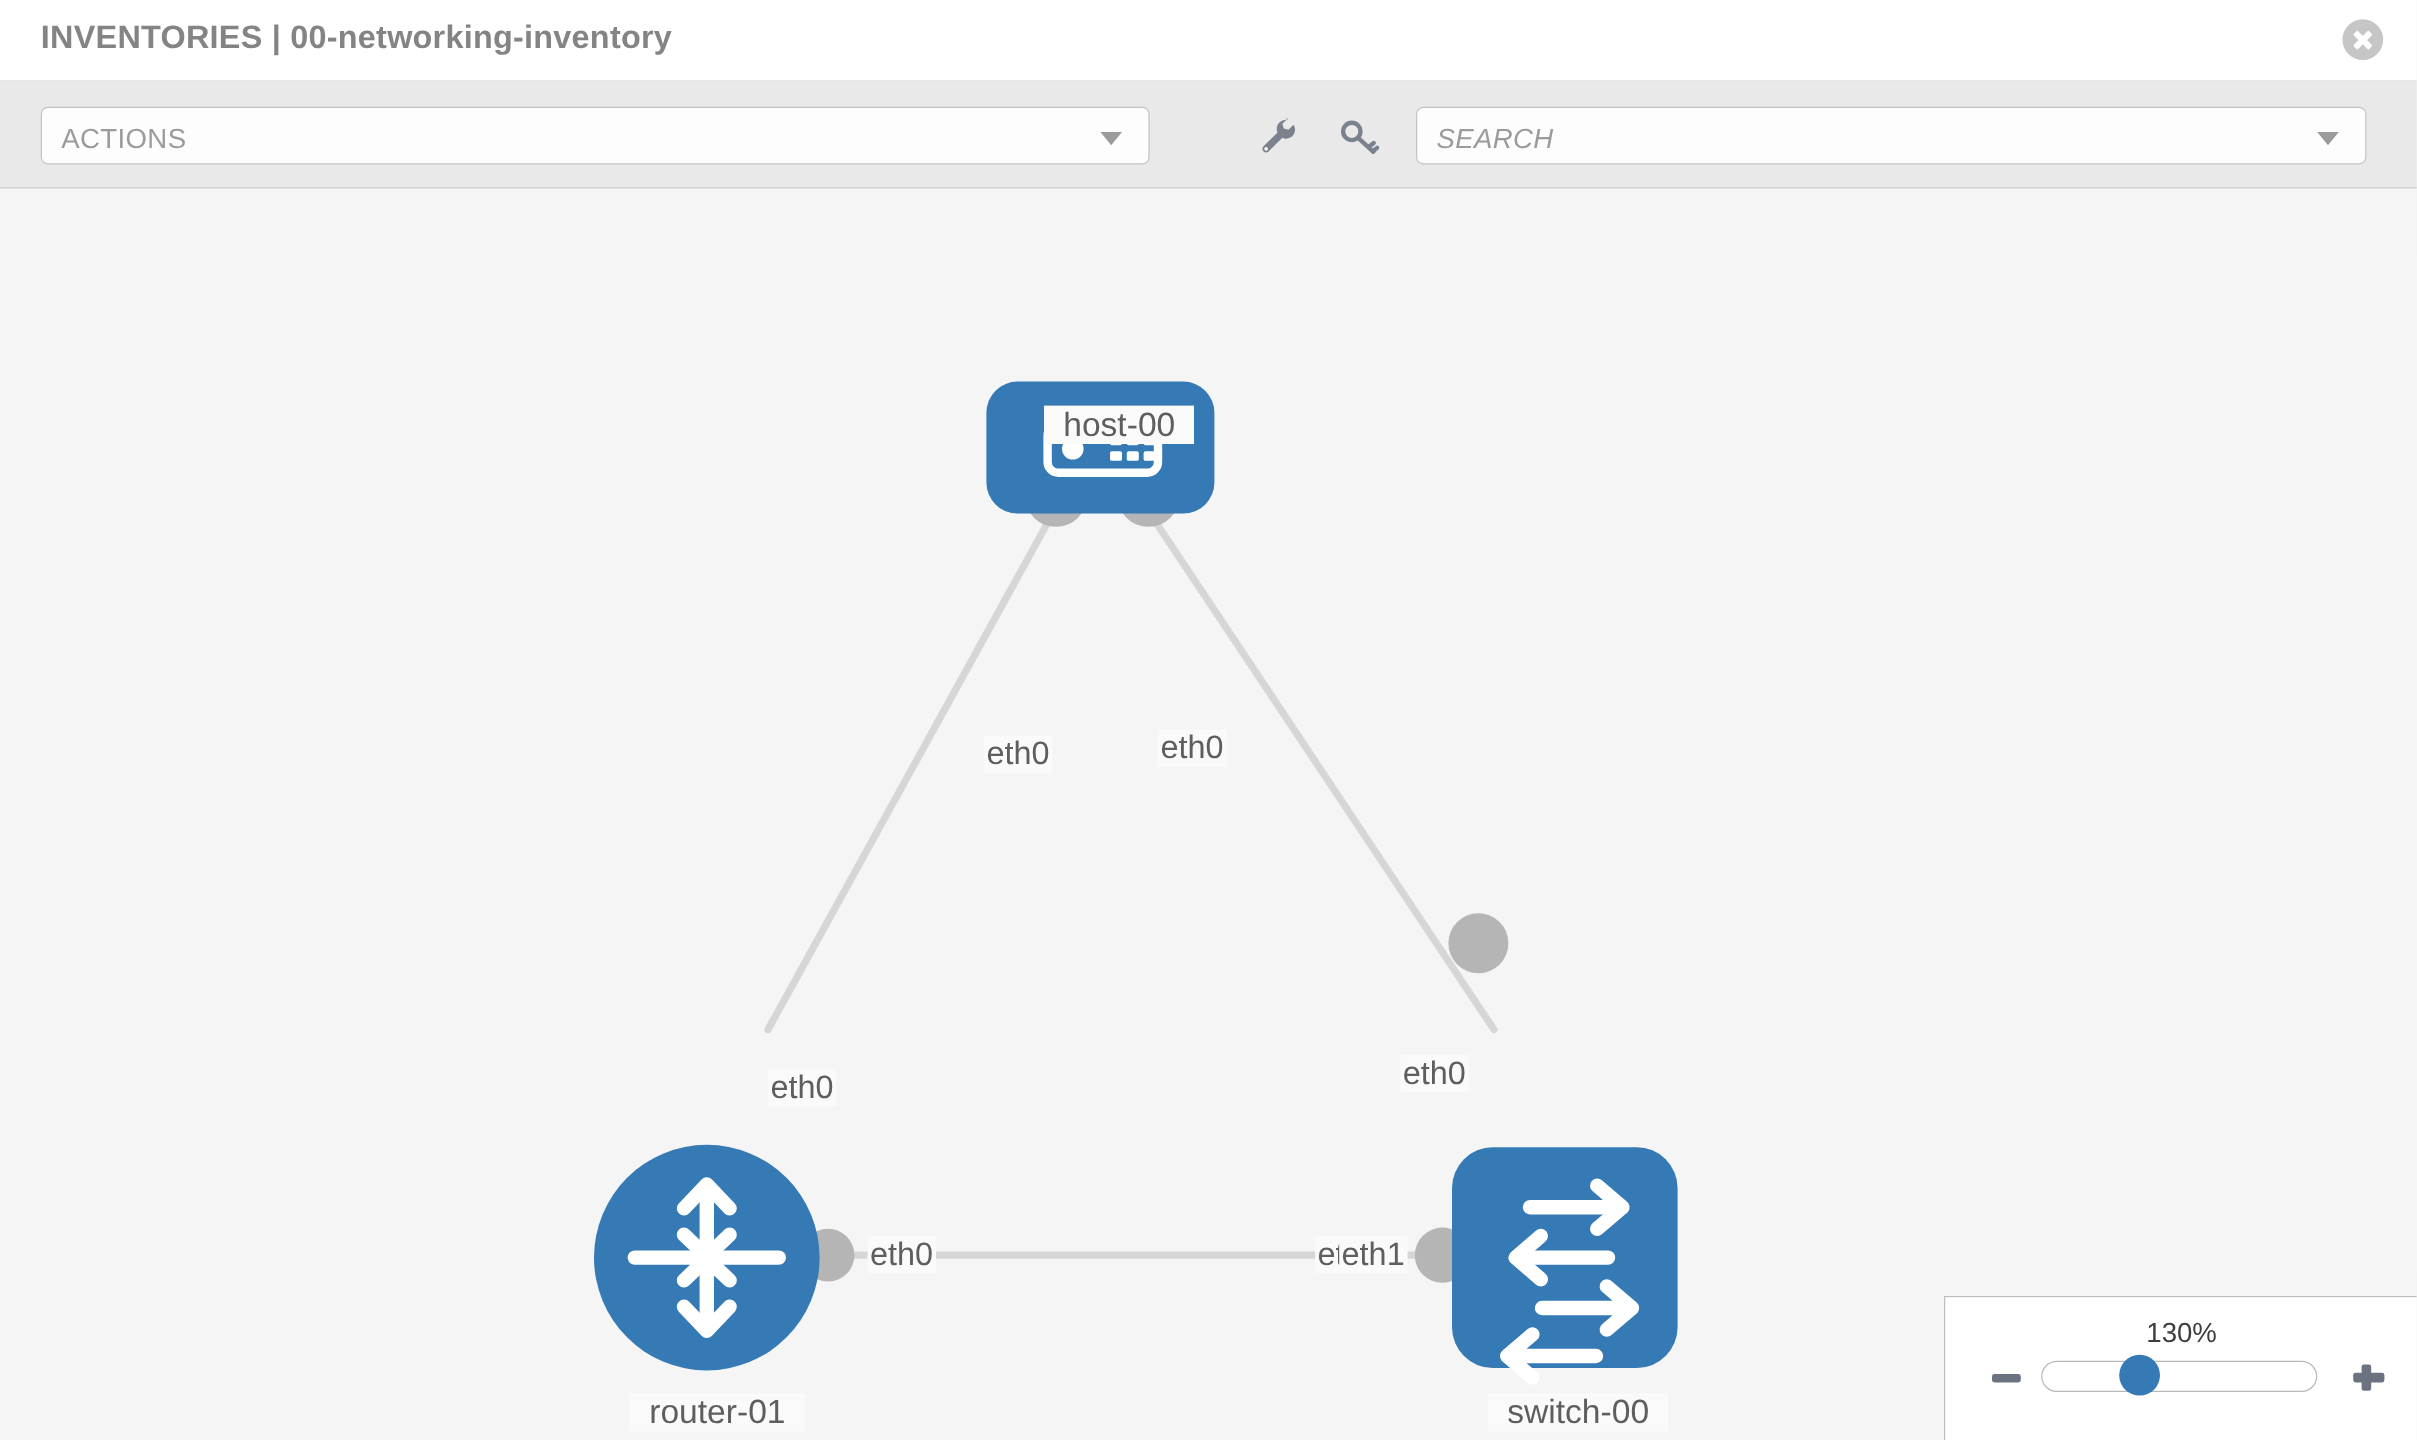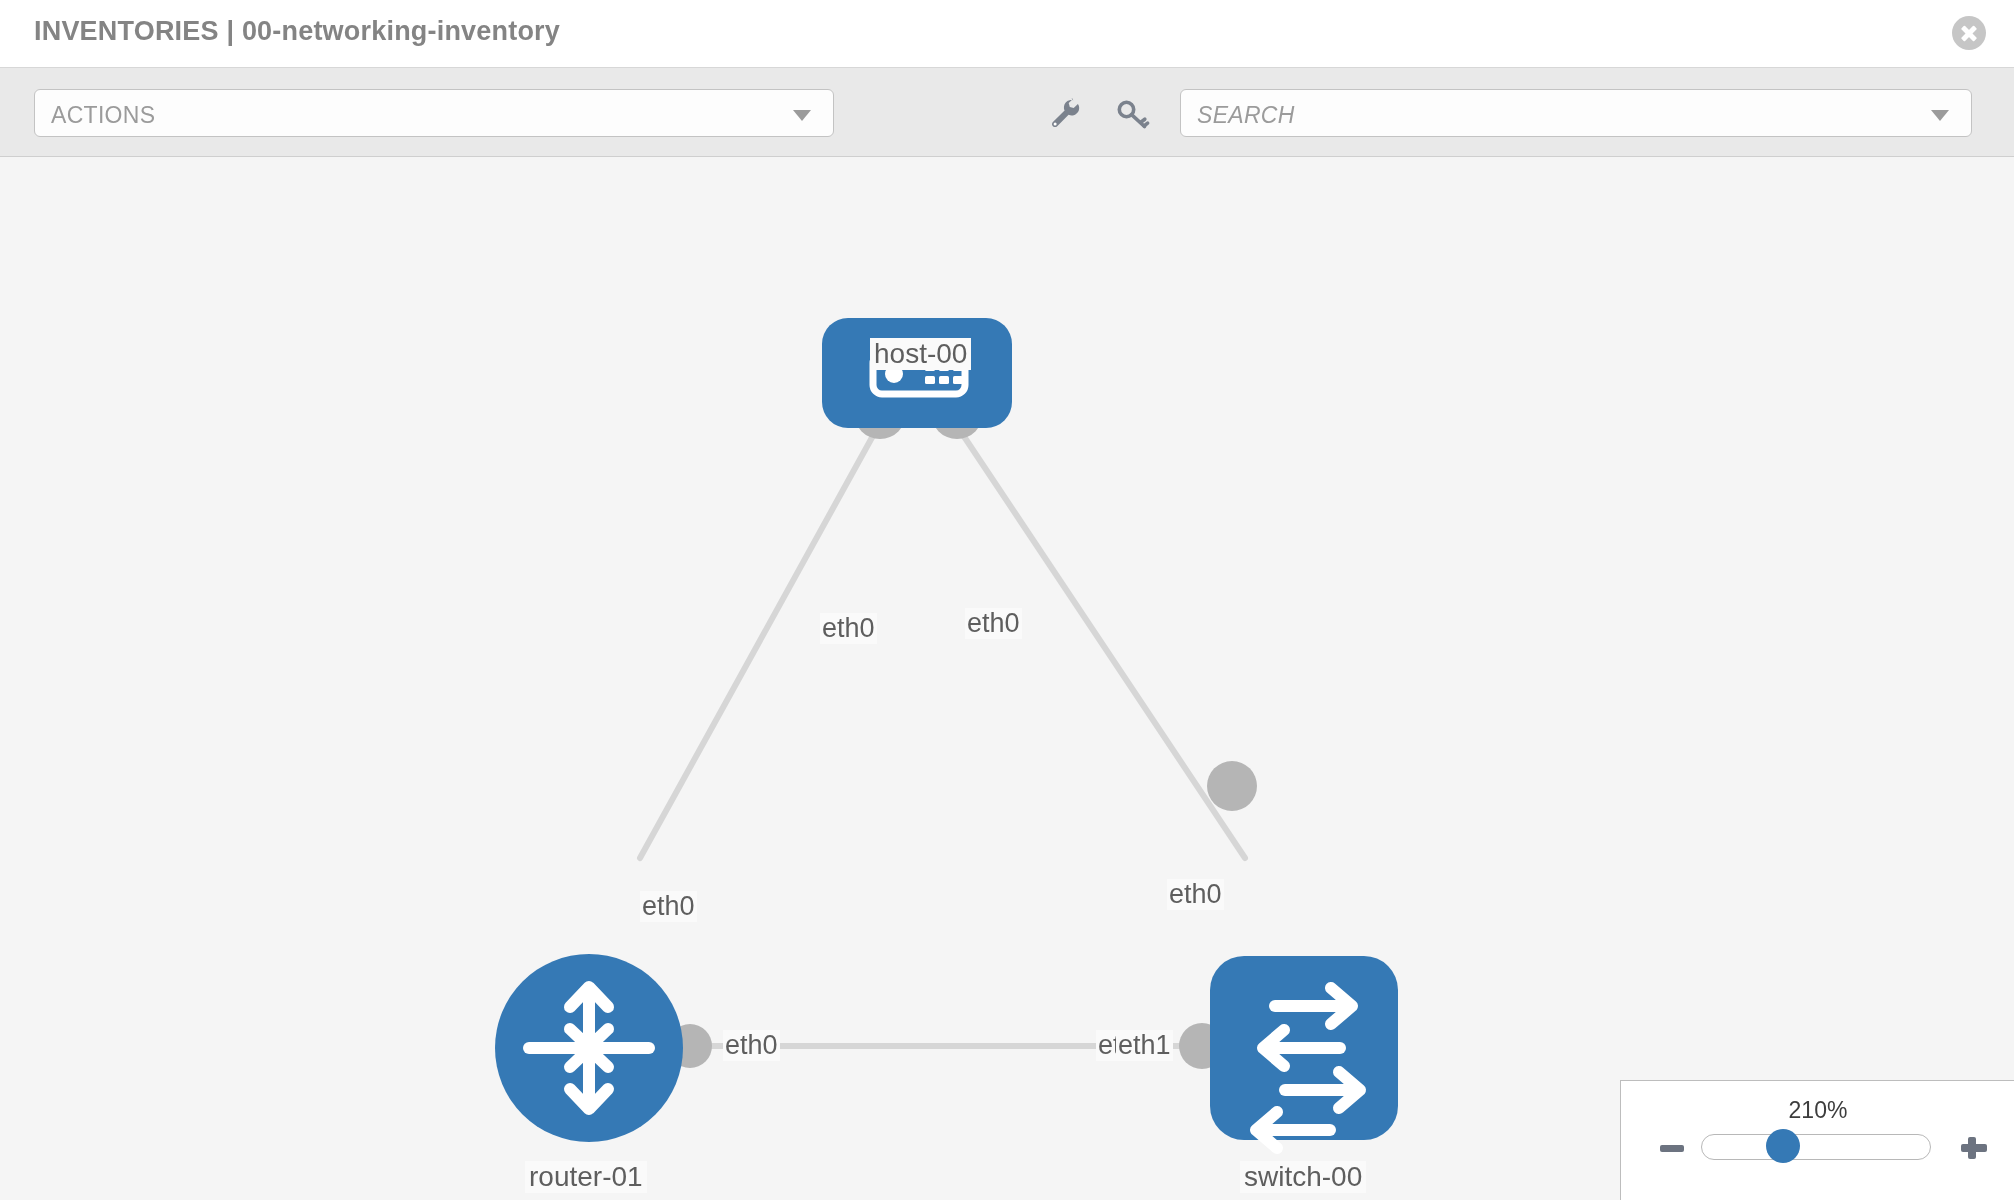--- a/index.html
+++ b/index.html
@@ -69,21 +69,21 @@
     width: 2014px;
     height: 89px;
     background: #e9e9e9;
     border-bottom: 1px solid #cfcfcf;
     box-sizing: border-box;
   }
   .actions-select {
     position: absolute;
     left: 34px;
     top: 21px;
-    width: 800px;
+    width: 924px;
     height: 48px;
     background: #fdfdfd;
     border: 1px solid #c3c3c3;
     border-radius: 6px;
     box-sizing: border-box;
     cursor: pointer;
     padding-left: 24px;
   }
   .actions-select .label {
     position: absolute;
@@ -149,21 +149,21 @@
     width: 2014px;
     height: 1042px;
   }
 
   .node-label {
     position: absolute;
     font-size: 28px;
     color: #5e5e5e;
     background: #fafafa;
     white-space: nowrap;
-    padding: 0 4px;
+    padding: 0 16px;
   }
   .if-label {
     position: absolute;
     font-size: 27px;
     color: #5e5e5e;
     background: #fafafa;
     white-space: nowrap;
     padding: 0 2px;
   }
 
@@ -368,21 +368,21 @@
     <div class="if-label" style="left:965px; top:450px;">eth0</div>
     <div class="if-label" style="left:640px; top:733px;">eth0</div>
     <div class="if-label" style="left:1167px; top:721px;">eth0</div>
     <div class="if-label" style="left:723px; top:872px;">eth0</div>
     <div class="if-label" style="left:1096px; top:872px;">eth</div>
     <div class="if-label" style="left:1116px; top:872px;">eth1</div>
 
   </div>
 
   <div class="zoom-panel">
-    <div class="zoom-percent">210%</div>
+    <div class="zoom-percent">130%</div>
     <div class="zoom-minus">
       <div class="bar"></div>
     </div>
     <div class="zoom-slider"></div>
     <div class="zoom-thumb"></div>
     <div class="zoom-plus">
       <div class="bar-h"></div>
       <div class="bar-v"></div>
     </div>
   </div>

